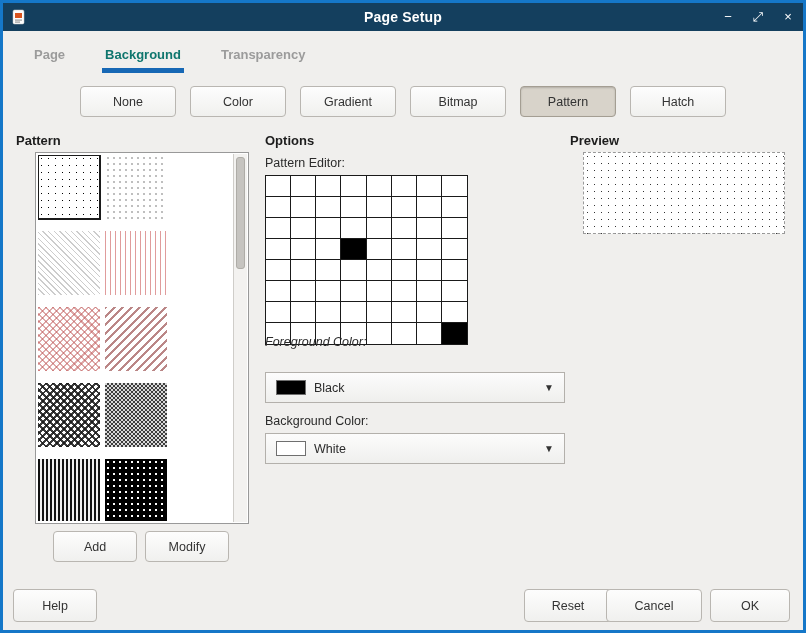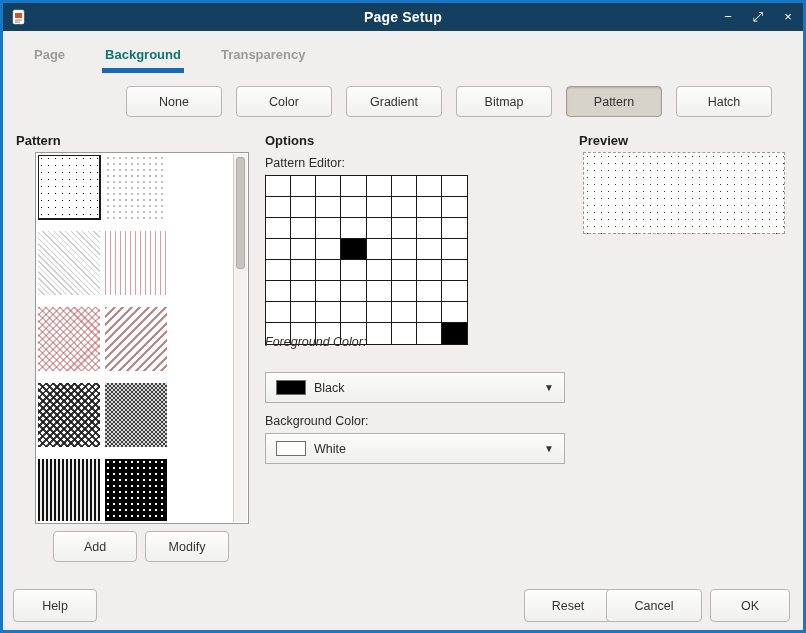--- a/index.html
+++ b/index.html
@@ -18,21 +18,21 @@
     font-size:14px; font-weight:bold; letter-spacing:.2px;
   }
   .doc-icon { width:16px; height:16px; z-index:2; }
   .win-controls { margin-left:auto; display:flex; gap:16px; z-index:2; }
   .win-btn { color:#fff; font-size:13px; line-height:28px; cursor:default; width:14px; text-align:center; }
   
   .tabs { position:absolute; top:44px; left:28px; display:flex; gap:34px; }
   .tab { font-size:13px; font-weight:bold; color:#9b9b9b; padding:0 3px 6px 3px; }
   .tab.active { color:#0f766e; border-bottom:5px solid #701a75; }
   
-  .fill-row { position:absolute; top:83px; left:77px; display:flex; gap:14px;margin-left:46px; }
+  .fill-row { position:absolute; top:83px; left:77px; display:flex; gap:14px; }
   .btn {
     display:inline-flex; align-items:center; justify-content:center;
     height:31px; padding:0 10px; font-size:12.5px; color:#333;
     background:linear-gradient(#fdfdfd,#f0f0ee);
     border:1px solid #b9b6b1; border-radius:4px;
   }
   .fill-btn { width:96px; }
   .fill-btn.selected {
     background:#d8d3ca; border-color:#a49e93;
     box-shadow: inset 0 1px 2px rgba(0,0,0,.18);
@@ -241,21 +241,21 @@
     <span class="dd-arrow">▼</span>
   </div>
 
   <span class="small-label" style="left:262px; top:411px;">Background Color:</span>
   <div class="dropdown" style="top:430px;">
     <span class="color-chip" style="background: rgb(255, 255, 255);"></span>
     <span class="dd-label">White</span>
     <span class="dd-arrow">▼</span>
   </div>
 
-  <span class="sec-label" style="left:567px; top:130px;margin-left:9px;">Preview</span>
+  <span class="sec-label" style="left:567px; top:130px;">Preview</span>
   <div class="preview-box"></div>
 
   <span class="btn footer-btn help-btn">Help</span>
   <span class="btn footer-btn reset-btn">Reset</span>
   <span class="btn footer-btn cancel-btn">Cancel</span>
   <span class="btn footer-btn ok-btn">OK</span>
 
 </div>
 
 </body></html>

